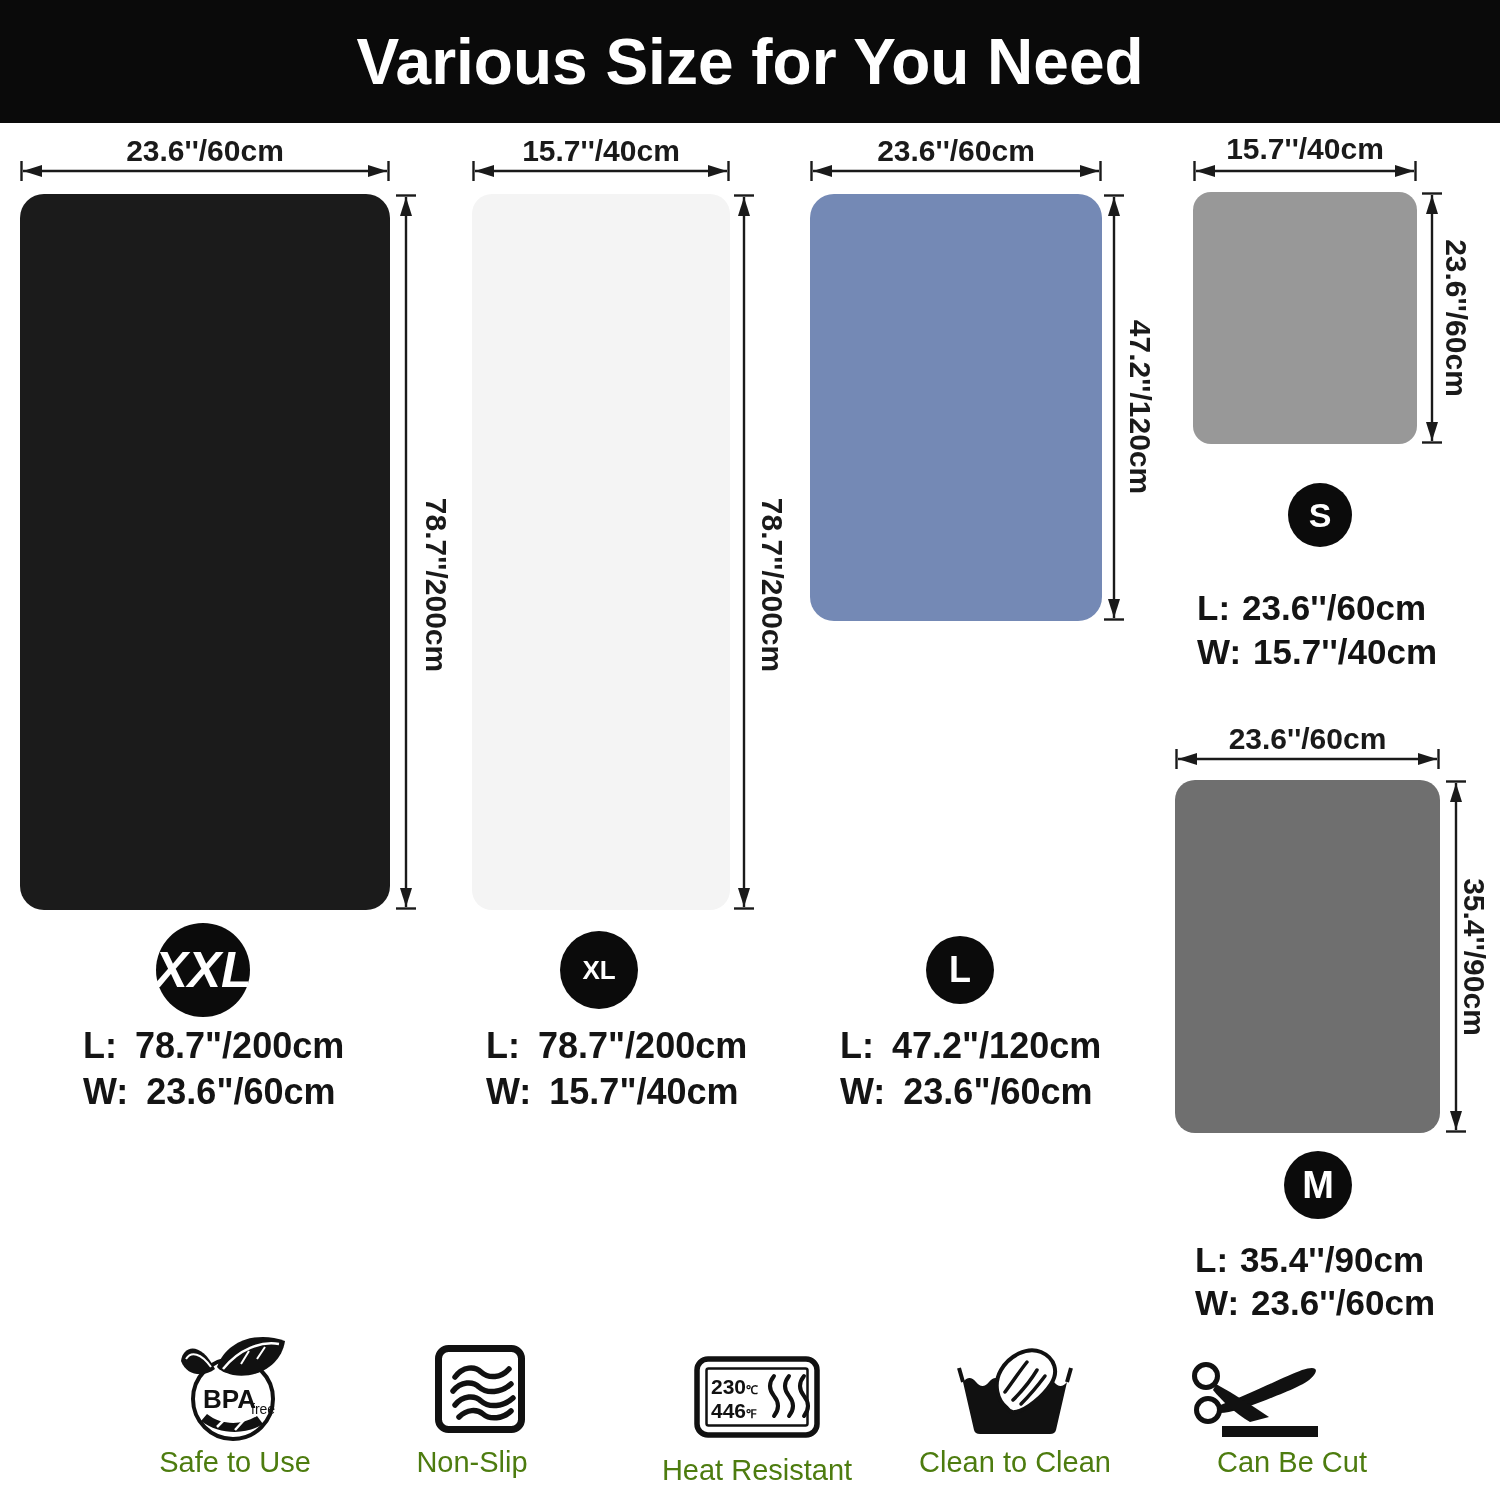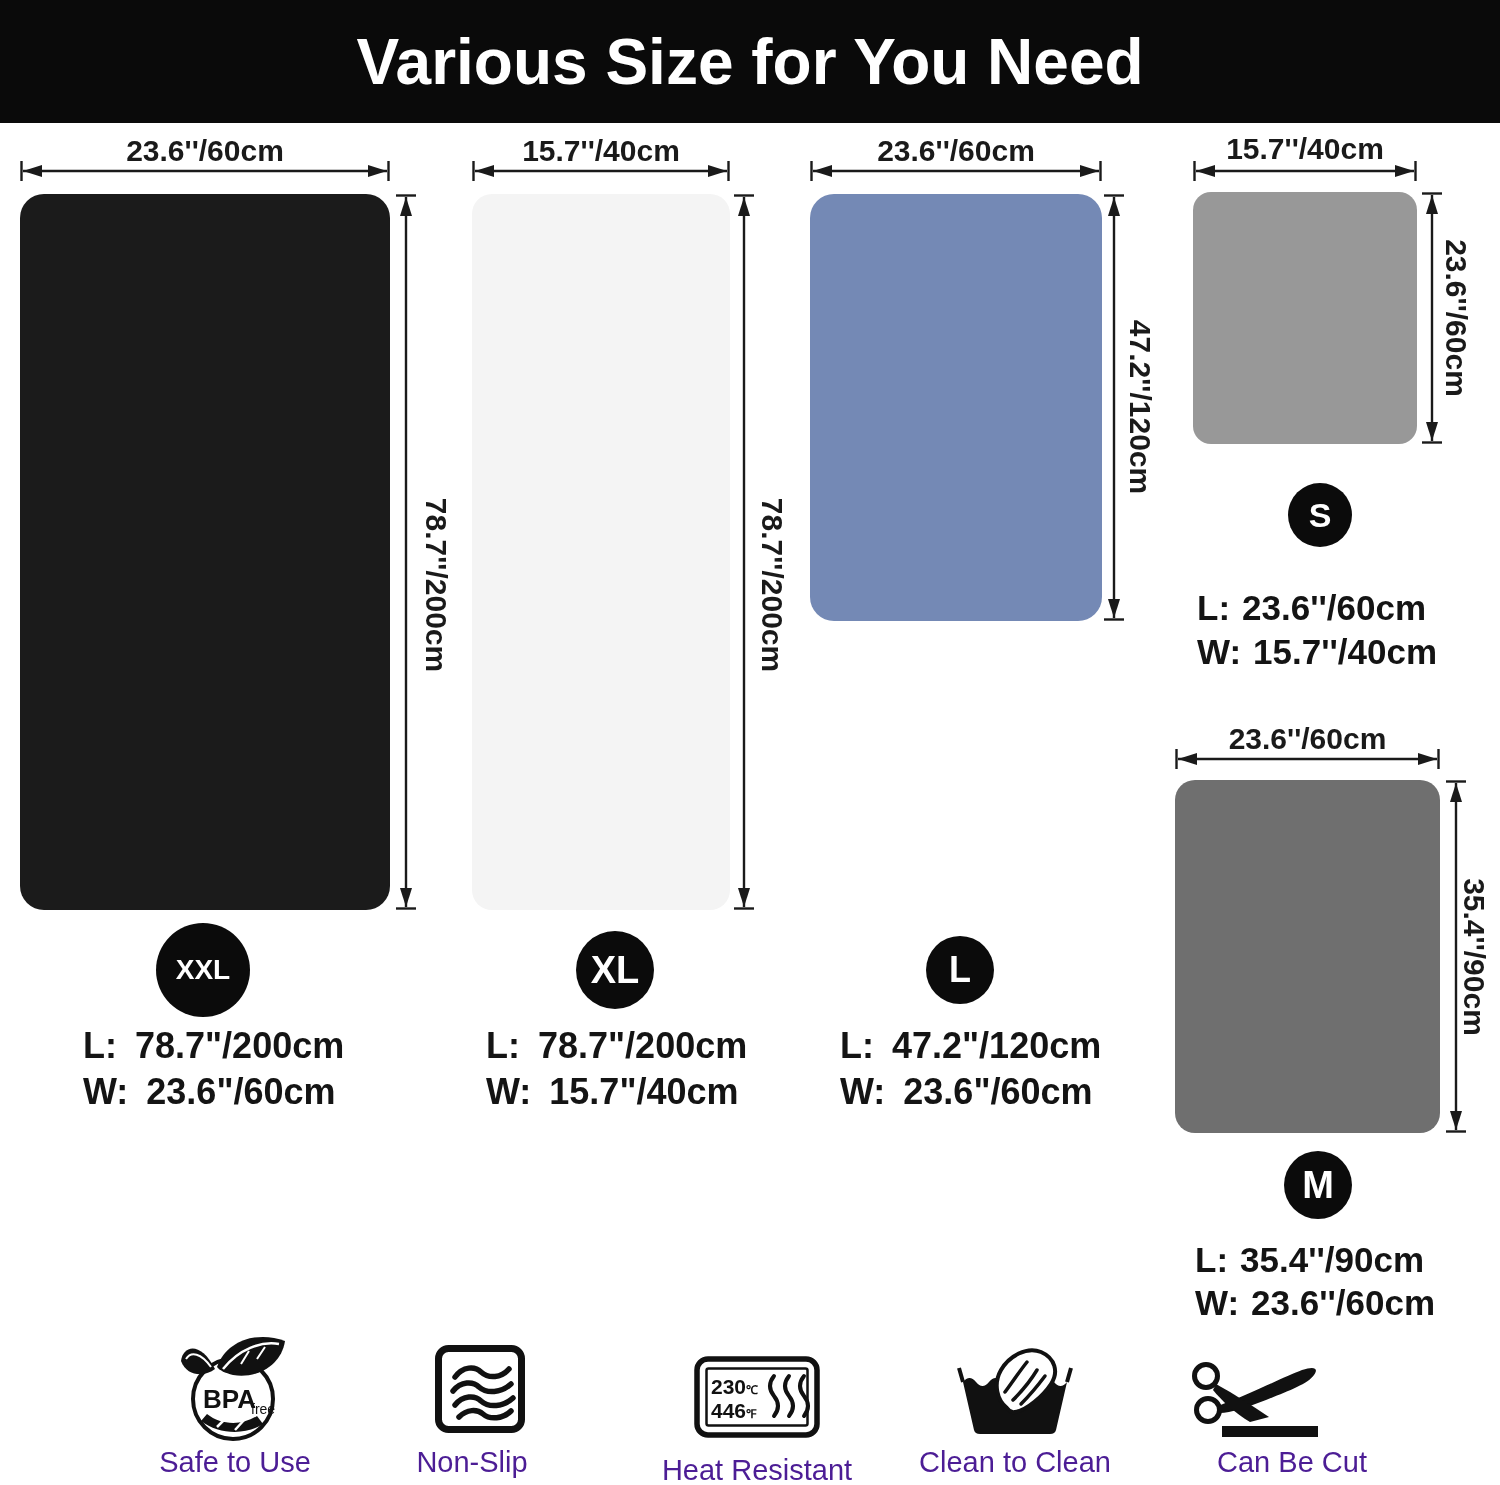--- a/index.html
+++ b/index.html
@@ -10,39 +10,39 @@
   .header h1{margin:0;color:#ffffff;font-size:64px;font-weight:700;letter-spacing:0px;}
   .dim-top{color:#1a1a1a;font-size:30px;font-weight:700;text-align:center;white-space:nowrap;}
   .dim-side{color:#1a1a1a;font-size:30px;font-weight:700;white-space:nowrap;transform:translate(-50%,-50%) rotate(90deg);}
   .mat{box-sizing:border-box;}
   .mat-xxl{left:20px;top:194px;width:370px;height:716px;border-radius:24px;}
   .mat-xl{left:472px;top:194px;width:258px;height:716px;border-radius:20px;}
   .mat-l{left:810px;top:194px;width:292px;height:427px;border-radius:24px;}
   .mat-s{left:1193px;top:192px;width:224px;height:252px;border-radius:18px;}
   .mat-m{left:1175px;top:780px;width:265px;height:353px;border-radius:20px;}
   .badge{background:#0b0b0b;color:#ffffff;border-radius:50%;display:flex;align-items:center;justify-content:center;font-weight:700;}
-  .badge-xxl{left:156px;top:923px;width:94px;height:94px;font-size:28px;}
-  .badge-xl{left:576px;top:931px;width:78px;height:78px;font-size:38px;}
+  .badge-xxl{left:156px;top:923px;width:94px;height:94px;font-size:50px;font-style:italic;}
+  .badge-xl{left:560px;top:931px;width:78px;height:78px;font-size:26px;}
   .badge-l{left:926px;top:936px;width:68px;height:68px;font-size:36px;}
   .badge-s{left:1288px;top:483px;width:64px;height:64px;font-size:34px;}
   .badge-m{left:1284px;top:1151px;width:68px;height:68px;font-size:38px;}
   .specs{color:#141414;font-weight:700;}
   .specs .row{display:flex;align-items:baseline;}
   .specs .k{display:inline-block;}
   .specs-xxl{left:83px;top:1023px;font-size:36px;}
   .specs-xl{left:486px;top:1023px;font-size:36px;}
   .specs-l{left:840px;top:1023px;font-size:36px;}
   .specs-xxl .row,.specs-xl .row,.specs-l .row{line-height:46px;}
   .specs-xxl .k,.specs-xl .k,.specs-l .k{margin-right:18px;}
   .specs-s{left:1197px;top:586px;font-size:35px;}
   .specs-s .row{line-height:44px;}
   .specs-m{left:1195px;top:1238px;font-size:35px;}
   .specs-m .row{line-height:43px;}
   .specs-s .k,.specs-m .k{margin-right:12px;}
-  .feat-label{top:1446px;width:240px;text-align:center;color:#4c1d95;font-size:29px;font-weight:400;white-space:nowrap;}
+  .feat-label{top:1446px;width:240px;text-align:center;color:#4d7c0f;font-size:29px;font-weight:400;white-space:nowrap;}
   svg{display:block;}
 </style>
 </head>
 <body>
 
 <div class="stage">
 
   <div class="abs header">
     <h1>Various Size for You Need</h1>
   </div>

